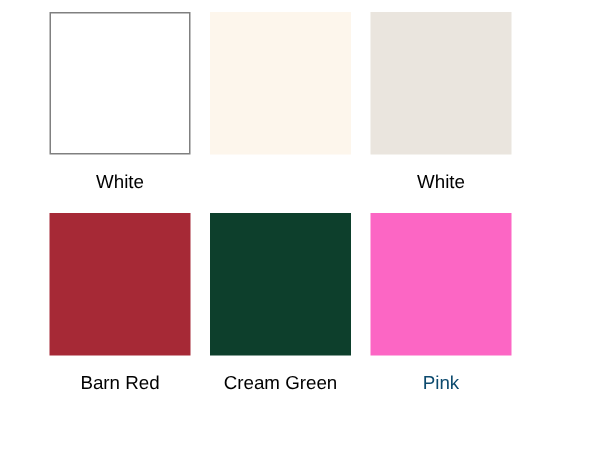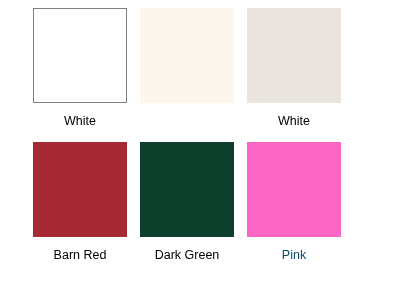--- a/index.html
+++ b/index.html
@@ -74,20 +74,20 @@
       <div class="swatch-cell">
         <div class="swatch-chip" style="background-color: rgb(234, 229, 222);"></div>
         <div class="swatch-label" style="color: rgb(0, 0, 0);">White</div>
       </div>
       <div class="swatch-cell">
         <div class="swatch-chip" style="background-color: rgb(166, 41, 54);"></div>
         <div class="swatch-label" style="color: rgb(0, 0, 0);">Barn Red</div>
       </div>
       <div class="swatch-cell">
         <div class="swatch-chip" style="background-color: rgb(13, 63, 44);"></div>
-        <div class="swatch-label" style="color: rgb(0, 0, 0);">Dark Green</div>
+        <div class="swatch-label" style="color: rgb(0, 0, 0);">Cream Green</div>
       </div>
       <div class="swatch-cell">
         <div class="swatch-chip" style="background-color: rgb(252, 102, 196);"></div>
         <div class="swatch-label" style="color: #0c4a6e;">Pink</div>
       </div>
     </div>
 </div>
 
 </body></html>

